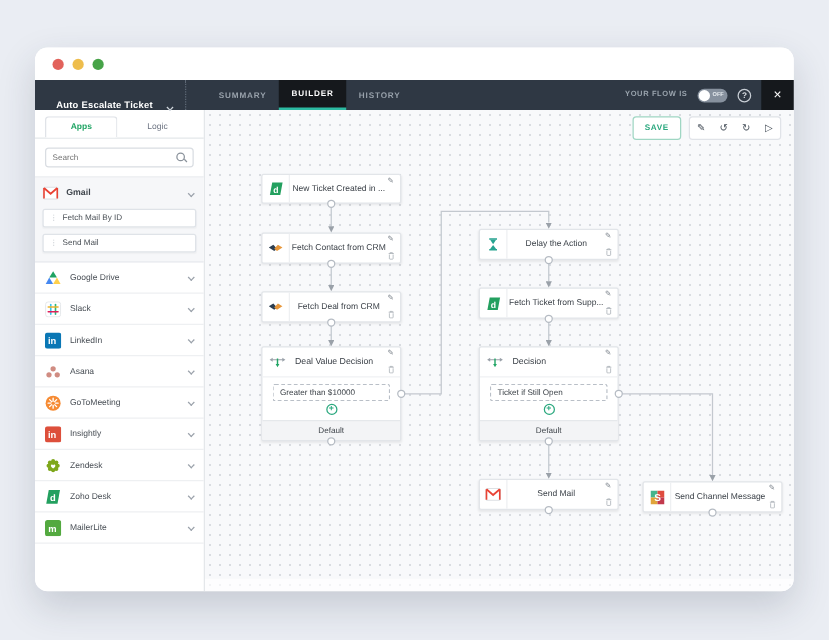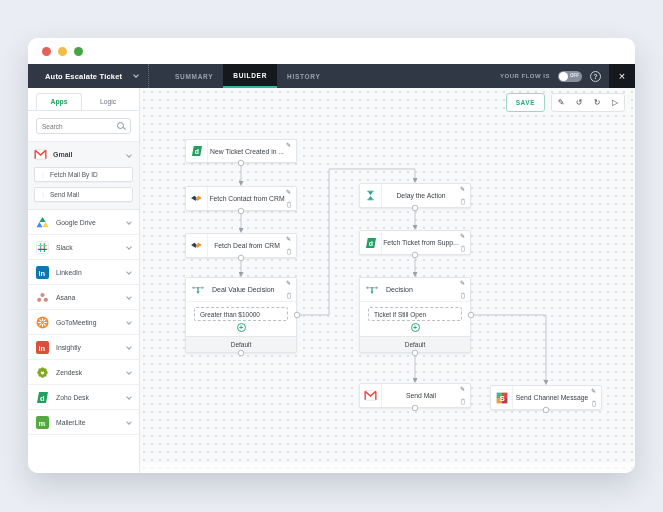--- a/index.html
+++ b/index.html
@@ -7,38 +7,38 @@
     font-family:"Liberation Sans", sans-serif; }
   .window { position:absolute; left:28px; top:38px; width:607px; height:435px;
     background:#fff; border-radius:10px; box-shadow:0 12px 30px rgba(40,50,70,.18);
     overflow:hidden; }
   
   .titlebar { height:26px; display:flex; align-items:center; padding-left:14px; gap:7px; background:#fff; }
   .light { width:9px; height:9px; border-radius:50%; }
   .light.red { background:#e2625b; } .light.yellow { background:#eebd4c; } .light.green { background:#47a348; }
   
   .appbar { height:24px; background:#2f3844; display:flex; align-items:stretch; color:#fff; }
-  .title-wrap { width:120px; display:flex; align-items:center; padding-left:17px; }
+  .title-wrap { width:120px; display:flex; align-items:flex-end; padding-left:17px; }
   .app-title { font-size:7.5px; font-weight:bold; letter-spacing:.2px; white-space:nowrap; }
   .chev { display:inline-block; width:4px; height:4px; border-right:1px solid #9ba2ab; border-bottom:1px solid #9ba2ab; transform:rotate(45deg); }
   .chev.white { border-color:#cfd5dc; margin-left:auto; margin-right:10px; margin-top:-2px; }
   .hsep { border-left:1px dotted #5e6875; }
   .htabs { display:flex; align-items:stretch; margin-left:16px; }
   .htab { display:flex; align-items:center; padding:0 10px; font-size:6.5px; letter-spacing:.7px; font-weight:bold; color:#98a1ab; cursor:default; }
   .htab.active { background:#15181c; color:#fff; border-bottom:2px solid #2cbaa2; }
   .hright { margin-left:auto; display:flex; align-items:center; gap:8px; }
   .flow-label { font-size:6px; letter-spacing:.5px; color:#9aa4ae; font-weight:bold; }
   .toggle { width:24px; height:11px; border-radius:6px; background:#87919e; position:relative; }
   .toggle .knob { position:absolute; left:1px; top:1px; width:9px; height:9px; border-radius:50%; background:#fff; }
   .toggle .tstate { position:absolute; right:3px; top:2.5px; font-size:4.5px; color:#e9edf1; font-weight:bold; }
   .help { width:11px; height:11px; border-radius:50%; border:1px solid #c7cdd4; color:#d9dee3; font-size:6.5px; display:flex; align-items:center; justify-content:center; font-weight:bold; }
   .close-block { width:26px; align-self:stretch; background:#15181c; display:flex; align-items:center; justify-content:center; font-size:11px; color:#fff; }
   
   .main { display:flex; height:385px; }
-  .sidebar { width:112px; background:#fff; border-right:1px solid #e4e7ea; display:flex; flex-direction:column; }
+  .sidebar { width:136px; background:#fff; border-right:1px solid #e4e7ea; display:flex; flex-direction:column; }
   .side-tabs { display:flex; padding:5px 8px 0 8px; border-bottom:1px solid #e4e7ea; gap:3px; }
   .stab { flex:1; text-align:center; font-size:6.8px; padding:4px 0 5px; color:#6b7280; border:1px solid transparent; border-bottom:none; border-radius:3px 3px 0 0; }
   .stab.active { background:#fff; border-color:#e0e3e8; color:#21a565; font-weight:bold; }
   .search-box { margin:7px 8px; height:16px; border:1px solid #d9dde2; border-radius:3px; display:flex; align-items:center; padding:0 5px; }
   .search-box input { border:none; outline:none; flex:1; font-size:6.5px; color:#555; width:70px; font-family:"Liberation Sans",sans-serif; background:transparent; }
   .mag { position:relative; width:8px; height:8px; }
   .mag::before { content:""; position:absolute; left:0; top:0; width:5px; height:5px; border:1px solid #8a929b; border-radius:50%; }
   .mag::after { content:""; position:absolute; left:5.5px; top:5.5px; width:3px; height:1px; background:#8a929b; transform:rotate(45deg); }
   .group { background:#f6f7f9; border-top:1px solid #eceef1; border-bottom:1px solid #e8eaee; padding:5px 6px 7px; }
   .group-head { display:flex; align-items:center; height:15px; }

